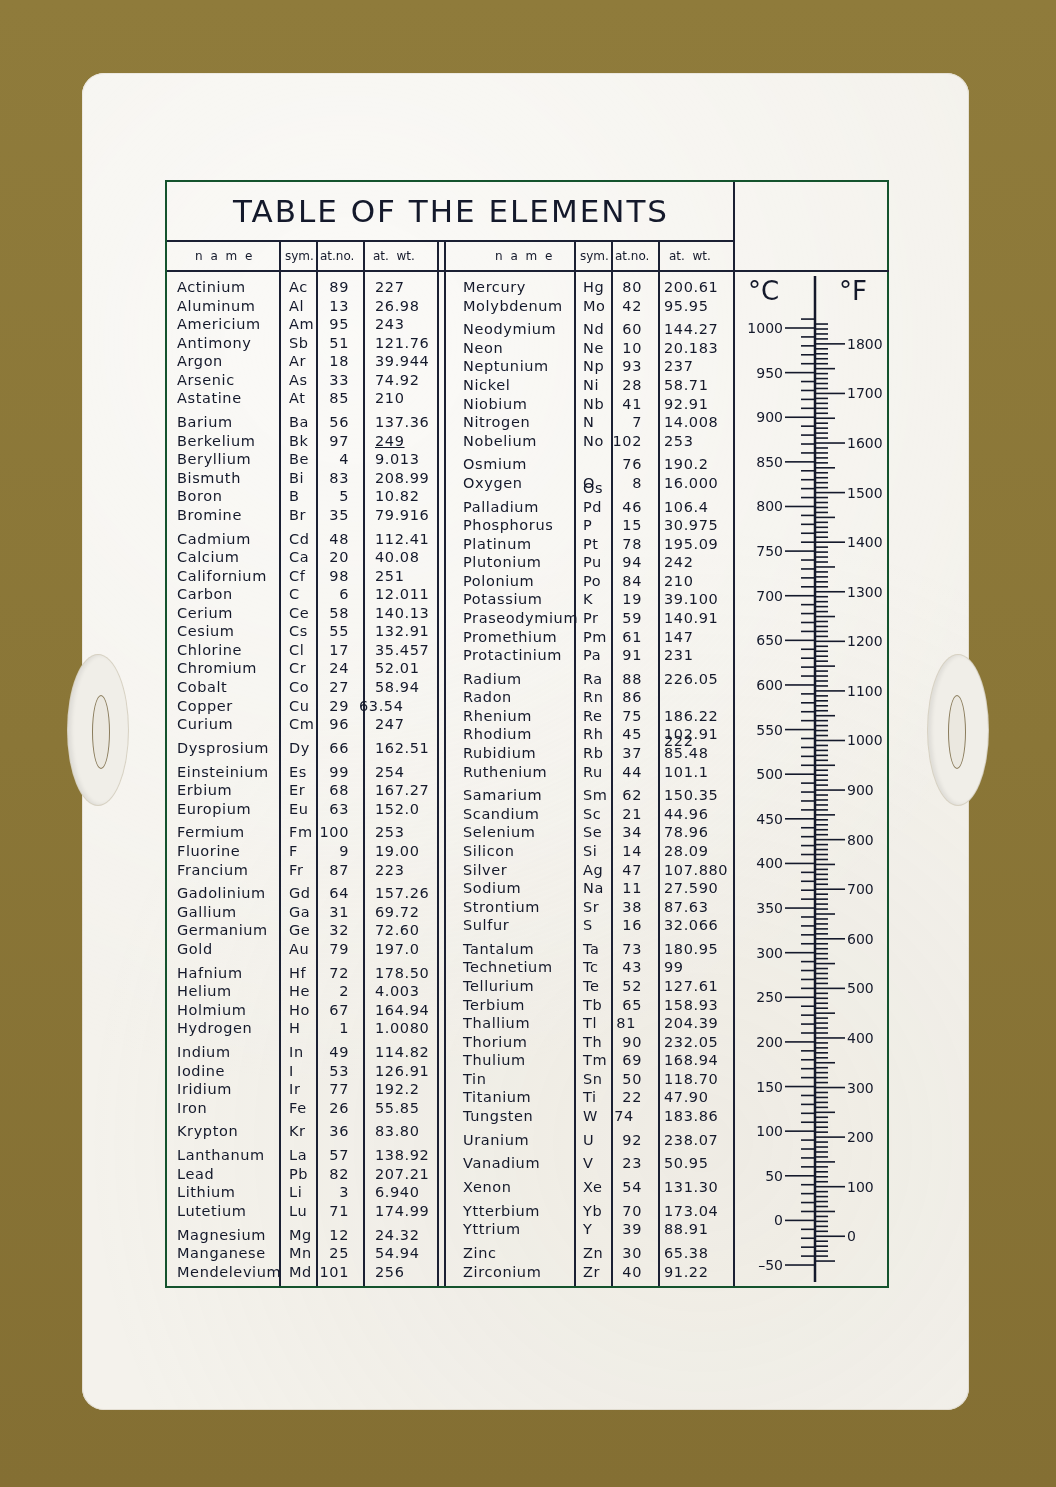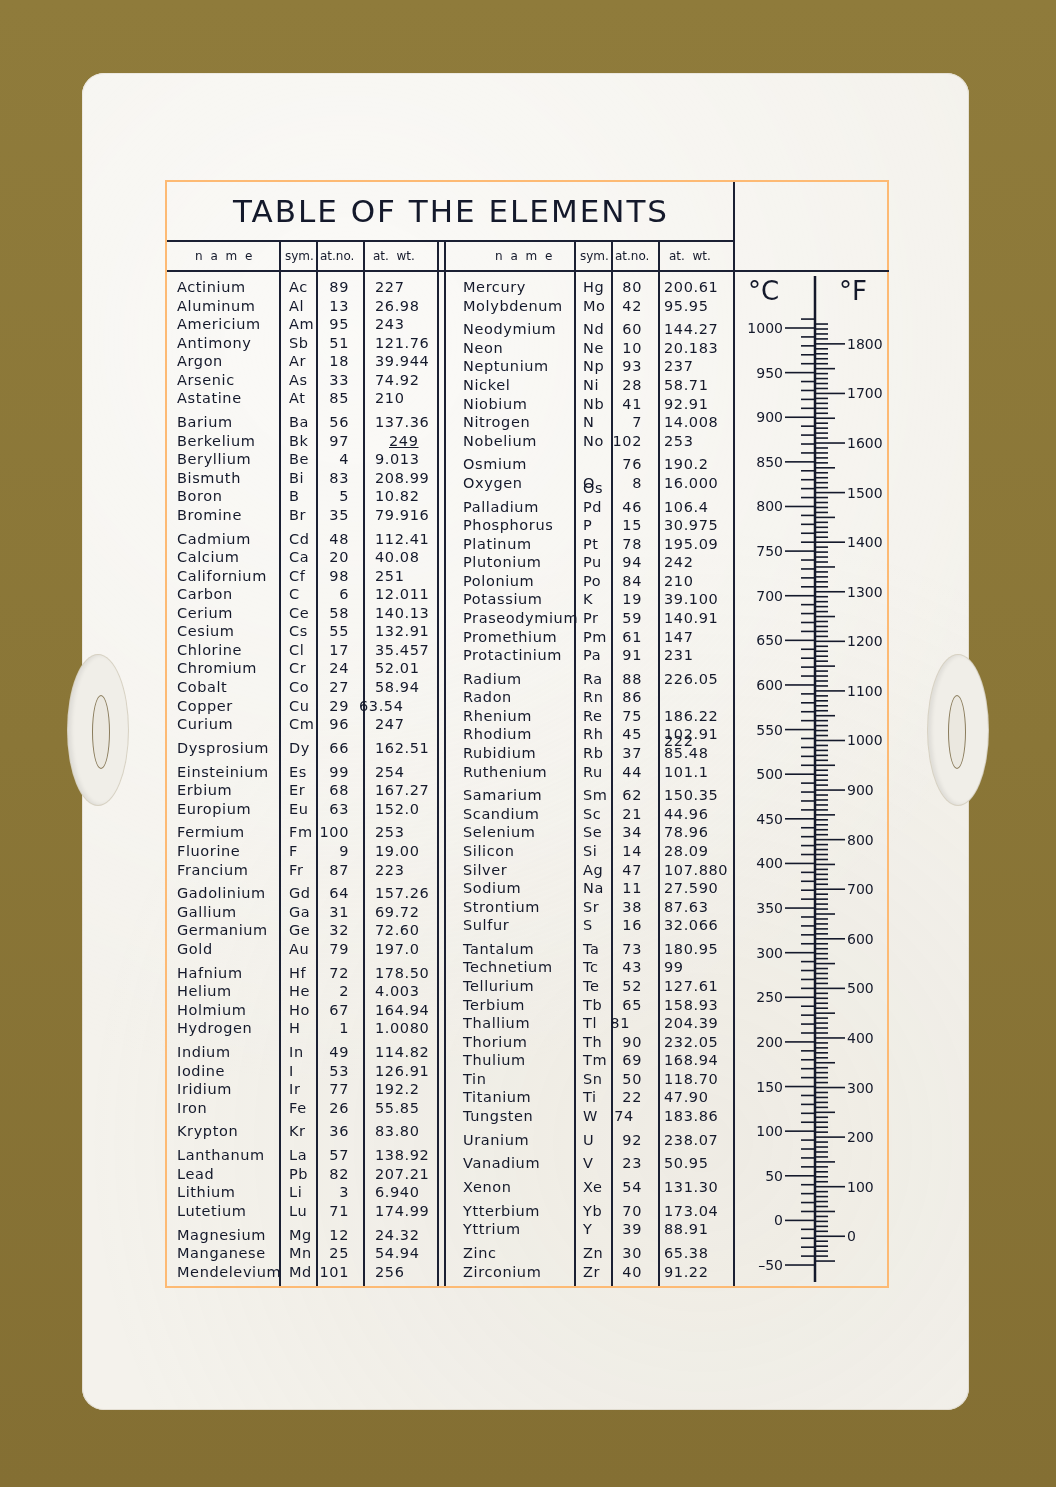--- a/index.html
+++ b/index.html
@@ -16,21 +16,21 @@
   .notch.right{left:928px;}
   .notch .bump{position:absolute;top:0;width:60px;height:150px;border-radius:50%;
         background:#f0eee8;box-shadow:0 0 0 1px #d7d1c2, inset 3px 0 4px rgba(0,0,0,.08);}
   .notch.left .bump{left:-14px;}
   .notch.right .bump{left:0;}
   .notch .slot{position:absolute;top:40px;width:16px;height:72px;border-radius:50%;
         border:1px solid #8a7c5c;background:#ebe8e0;}
   .notch.left .slot{left:10px;}
   .notch.right .slot{left:20px;}
 
-  .frame{position:absolute;left:165px;top:180px;width:724px;height:1108px;border:2px solid #fdba74;box-sizing:border-box;}
+  .frame{position:absolute;left:165px;top:180px;width:724px;height:1108px;border:2px solid #14532d;box-sizing:border-box;}
   .title{position:absolute;left:0;top:0;width:568px;height:58px;border-bottom:2px solid #1b2033;
         display:flex;align-items:center;justify-content:center;font-size:31px;letter-spacing:2px;font-weight:500;}
   .vline{position:absolute;background:#1b2033;}
   .temp-title{position:absolute;left:570px;top:2px;width:152px;text-align:center;font-size:18px;line-height:27px;letter-spacing:.5px;}
   .hdr{position:absolute;top:60px;height:28px;display:flex;align-items:center;font-size:12px;}
   .hdr span{position:absolute;top:0;line-height:28px;}
   .hrule{position:absolute;height:2px;background:#1b2033;}
 
   .col{position:absolute;font-size:14.5px;letter-spacing:.6px;}
   .row{position:absolute;white-space:nowrap;height:18px;line-height:18px;}
@@ -129,21 +129,21 @@
       <div class="row" style="top: 135.05px;">
         <span class="n">Barium</span>
         <span class="s" style="left: 112px;">Ba</span>
         <span class="z" style="left: 136px;">56</span>
         <span class="w" style="left: 198px;">137.36</span>
       </div>
       <div class="row" style="top: 153.6px;">
         <span class="n">Berkelium</span>
         <span class="s" style="left: 112px;">Bk</span>
         <span class="z" style="left: 136px;">97</span>
-        <span class="w" style="left: 212px; text-decoration: underline;">249</span>
+        <span class="w" style="left: 198px; text-decoration: underline;">249</span>
       </div>
       <div class="row" style="top: 172.15px;">
         <span class="n">Beryllium</span>
         <span class="s" style="left: 112px;">Be</span>
         <span class="z" style="left: 136px;">4</span>
         <span class="w" style="left: 198px;">9.013</span>
       </div>
       <div class="row" style="top: 190.7px;">
         <span class="n">Bismuth</span>
         <span class="s" style="left: 112px;">Bi</span>
@@ -616,21 +616,21 @@
       </div>
       <div class="row" style="top: 717.55px;">
         <span class="n">Terbium</span>
         <span class="s" style="left: 120px;">Tb</span>
         <span class="z" style="left: 143px;">65</span>
         <span class="w" style="left: 201px;">158.93</span>
       </div>
       <div class="row" style="top: 736.1px;">
         <span class="n">Thallium</span>
         <span class="s" style="left: 120px;">Tl</span>
-        <span class="z" style="left: 131px; text-align: right;">81</span>
+        <span class="z" style="left: 137px; text-align: right;">81</span>
         <span class="w" style="left: 201px;">204.39</span>
       </div>
       <div class="row" style="top: 754.65px;">
         <span class="n">Thorium</span>
         <span class="s" style="left: 120px;">Th</span>
         <span class="z" style="left: 143px;">90</span>
         <span class="w" style="left: 201px;">232.05</span>
       </div>
       <div class="row" style="top: 773.2px;">
         <span class="n">Thulium</span>

